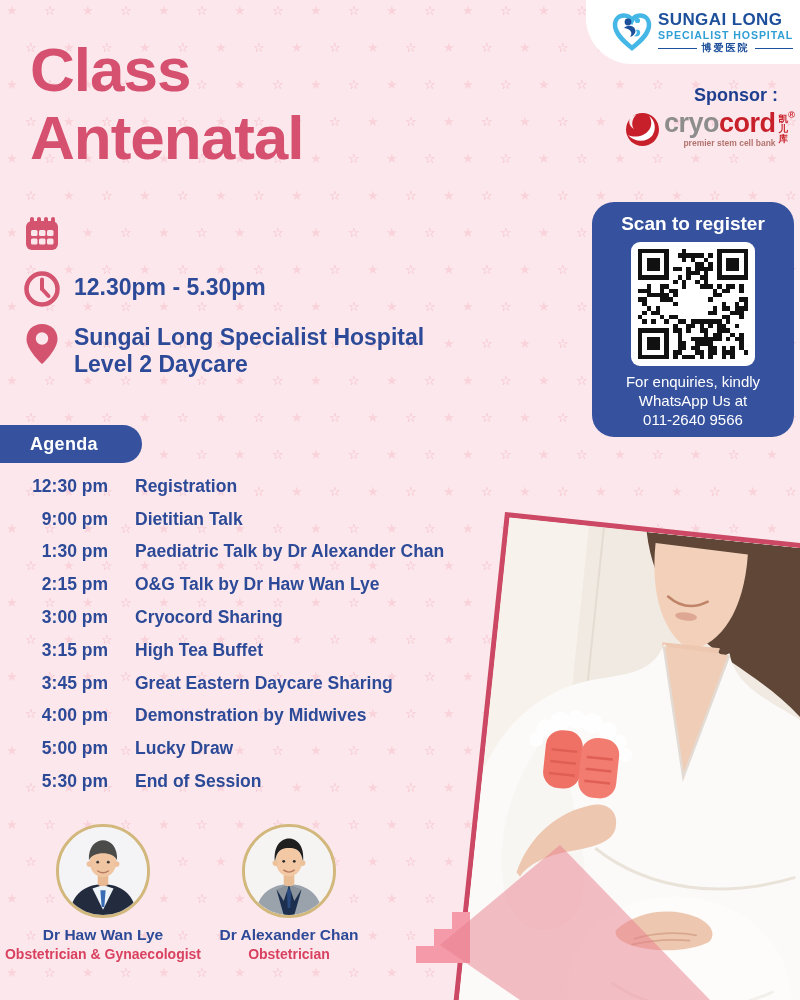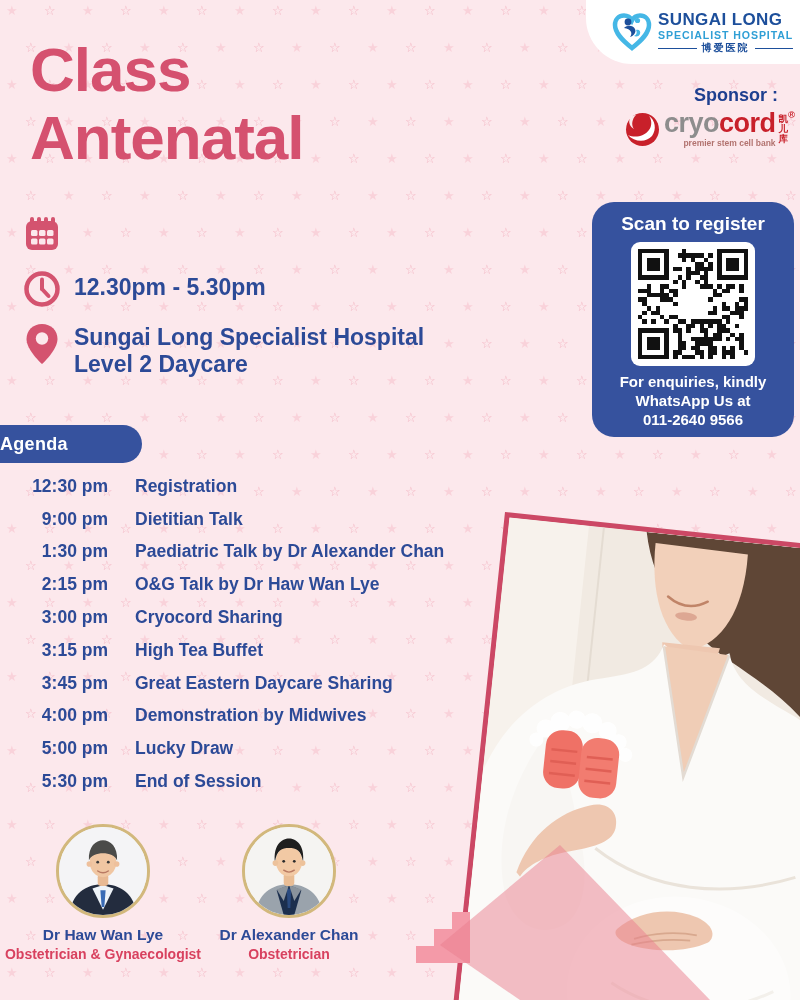--- a/index.html
+++ b/index.html
@@ -33,25 +33,25 @@
   .details{position:absolute;left:22px;top:214px;z-index:2;}
   .detail-row{display:flex;align-items:flex-start;margin-bottom:15px;}
   .detail-icon{width:40px;height:40px;flex:0 0 40px;display:flex;align-items:center;justify-content:center;}
   .detail-text{margin-left:12px;font-size:23px;font-weight:800;color:#2c4a97;line-height:1.18;padding-top:5px;}
   .detail-row.venue .detail-text{padding-top:0;}
   
   .register-card{position:absolute;left:592px;top:202px;width:202px;height:235px;background:#36529e;
     border-radius:22px;z-index:2;text-align:center;color:#fff;box-sizing:border-box;padding-top:11px;}
   .register-title{font-size:19px;font-weight:800;}
   .qr-box{width:124px;height:124px;background:#fff;border-radius:9px;margin:7px auto 6px auto;display:flex;align-items:center;justify-content:center;}
-  .enquiry{font-size:15px;font-weight:700;line-height:1.28;}
+  .enquiry{font-size:15px;font-weight:400;line-height:1.28;}
   
   .agenda-pill{position:absolute;left:0;top:425px;width:142px;height:38px;background:#36529e;
     border-radius:0 19px 19px 0;z-index:2;display:flex;align-items:center;}
-  .agenda-pill-label{color:#fff;font-size:18px;font-weight:700;letter-spacing:.3px;}
+  .agenda-pill-label{color:#fff;font-size:18px;font-weight:700;padding-left:30px;letter-spacing:.3px;}
   #agenda-list{position:absolute;left:8px;top:470px;z-index:2;}
   .agenda-row{display:flex;align-items:center;height:32.8px;}
   .agenda-time{width:100px;text-align:right;font-size:17.5px;font-weight:600;color:#2c4a97;}
   .agenda-activity{margin-left:27px;font-size:17.5px;font-weight:600;color:#2c4a97;white-space:nowrap;}
   
   .speakers{position:absolute;left:0;top:824px;z-index:2;display:flex;}
   .speaker{display:flex;flex-direction:column;align-items:center;}
   .speaker-1{width:190px;padding-left:8px;}
   .speaker-2{width:166px;margin-left:8px;}
   .speaker-photo{width:88px;height:88px;border-radius:50%;border:3px solid #d2b87c;overflow:hidden;background:#f2f3f5;}

